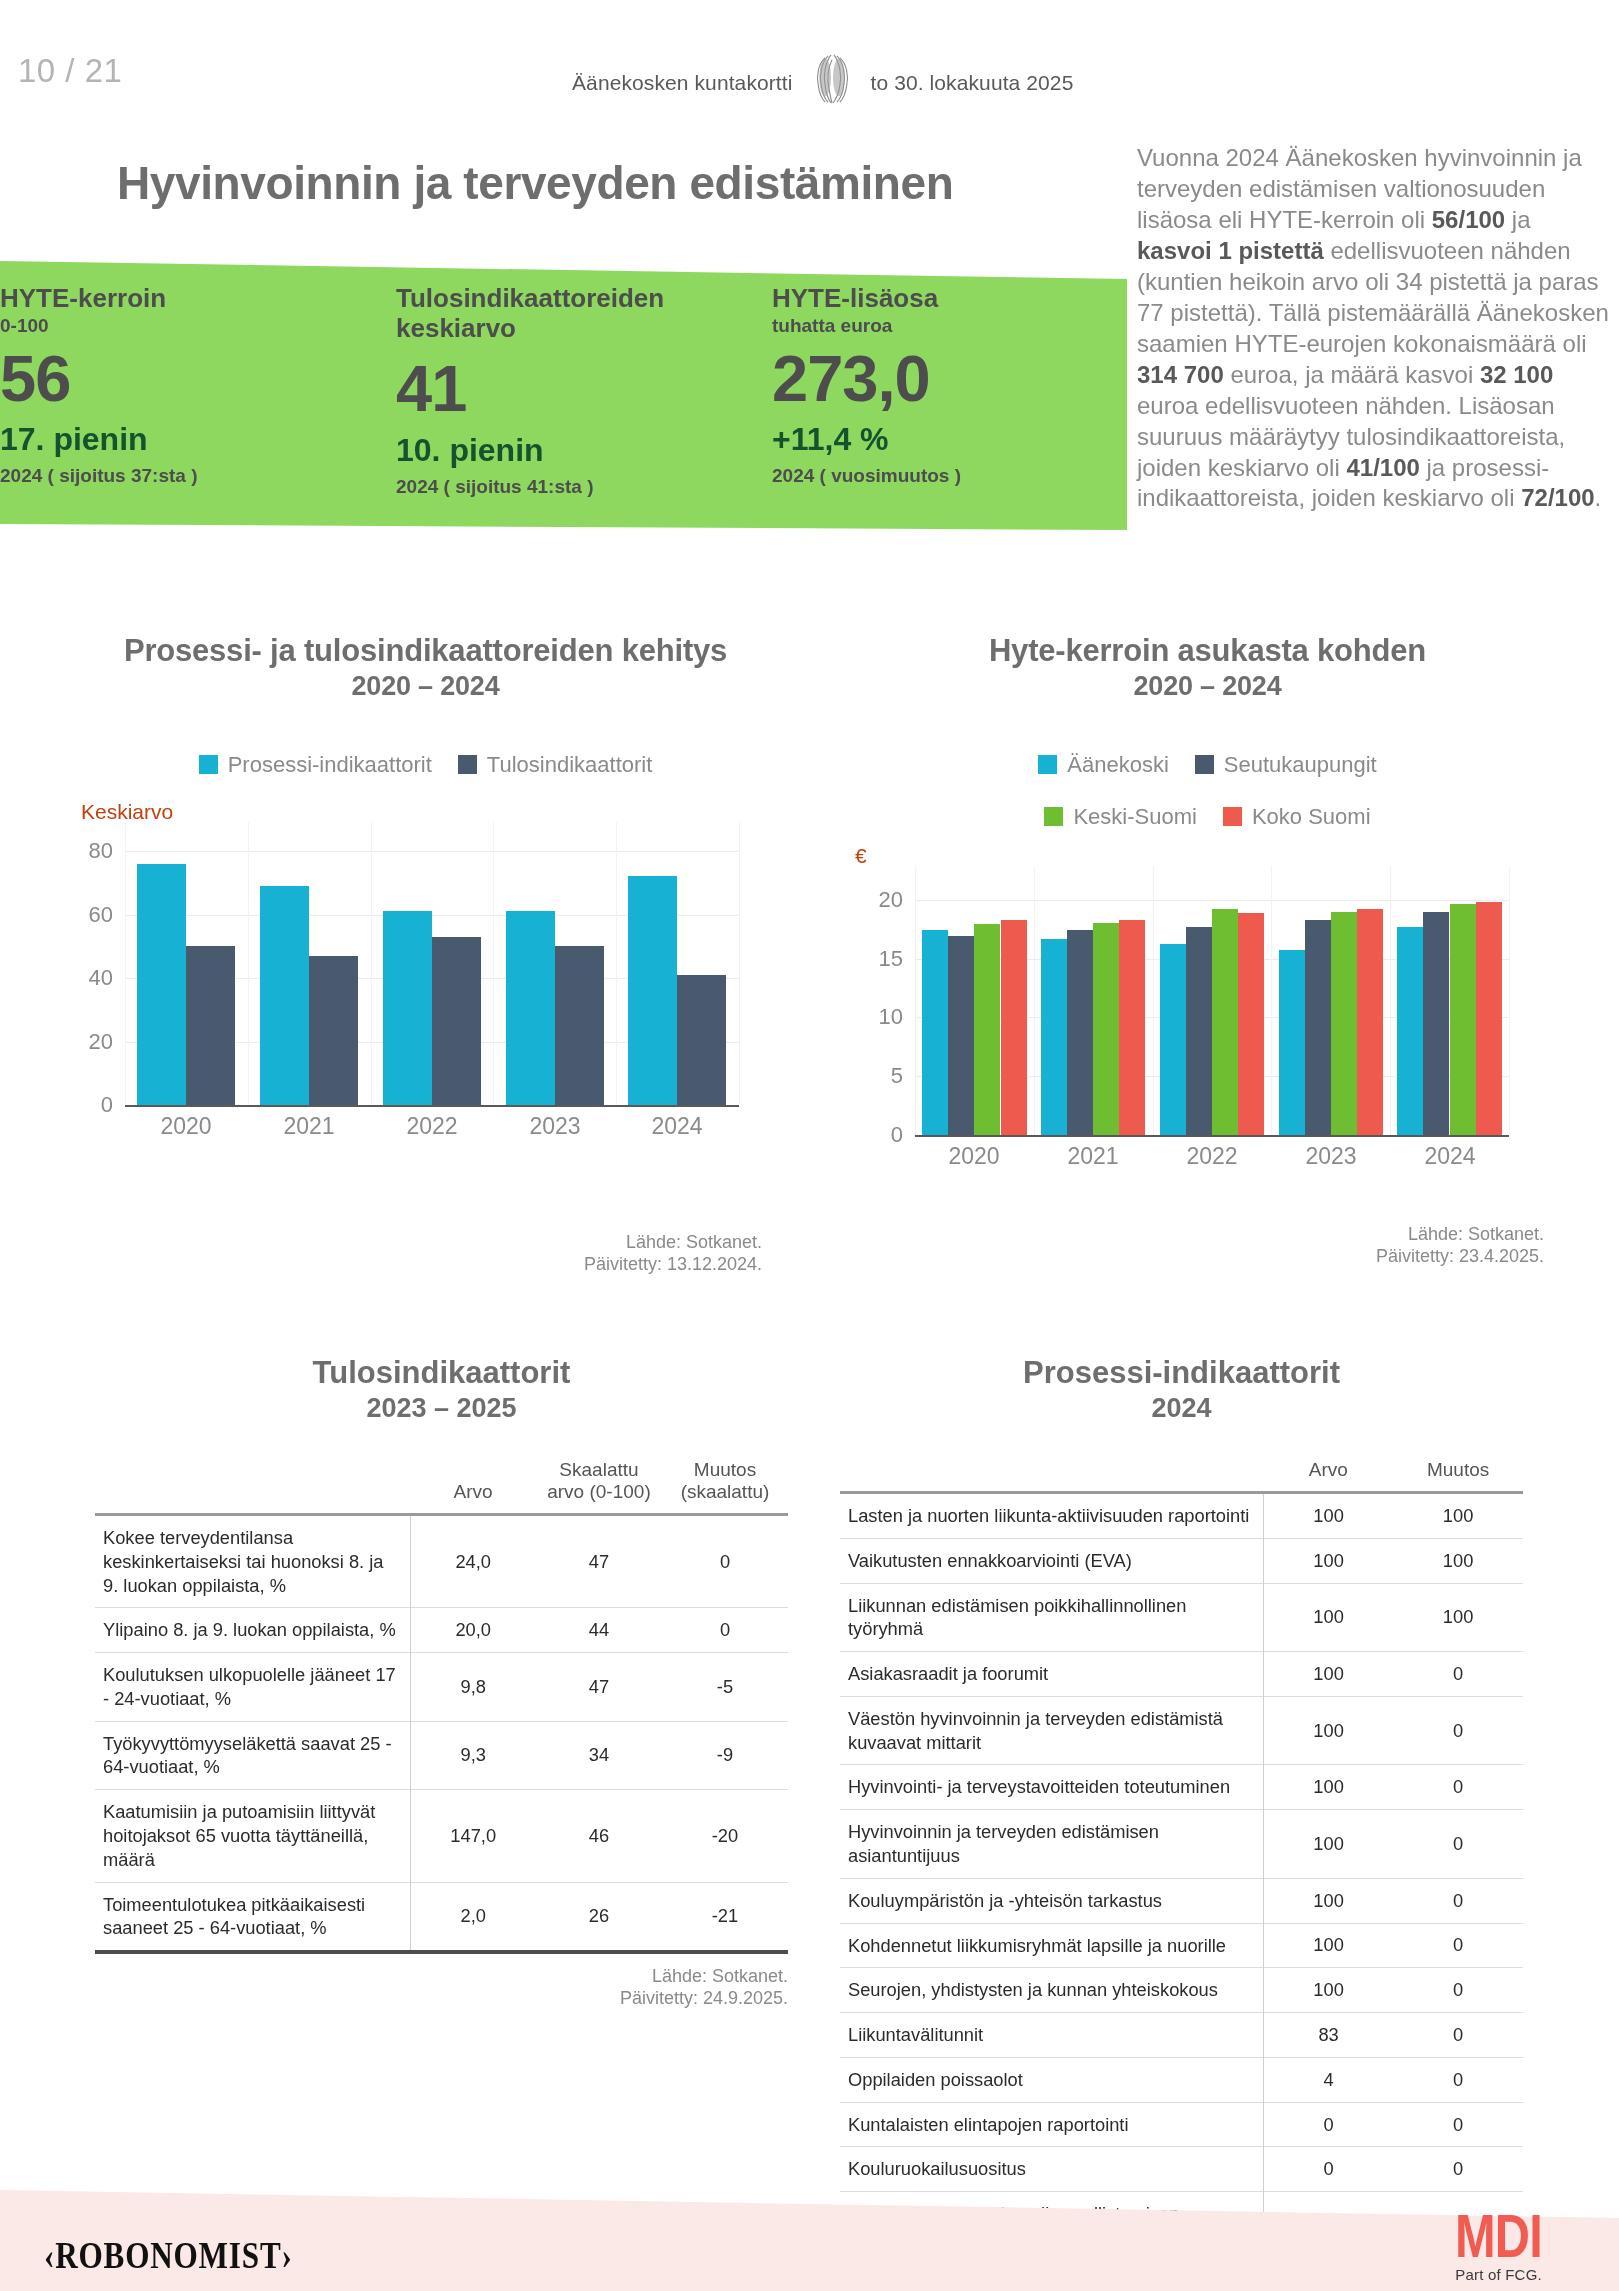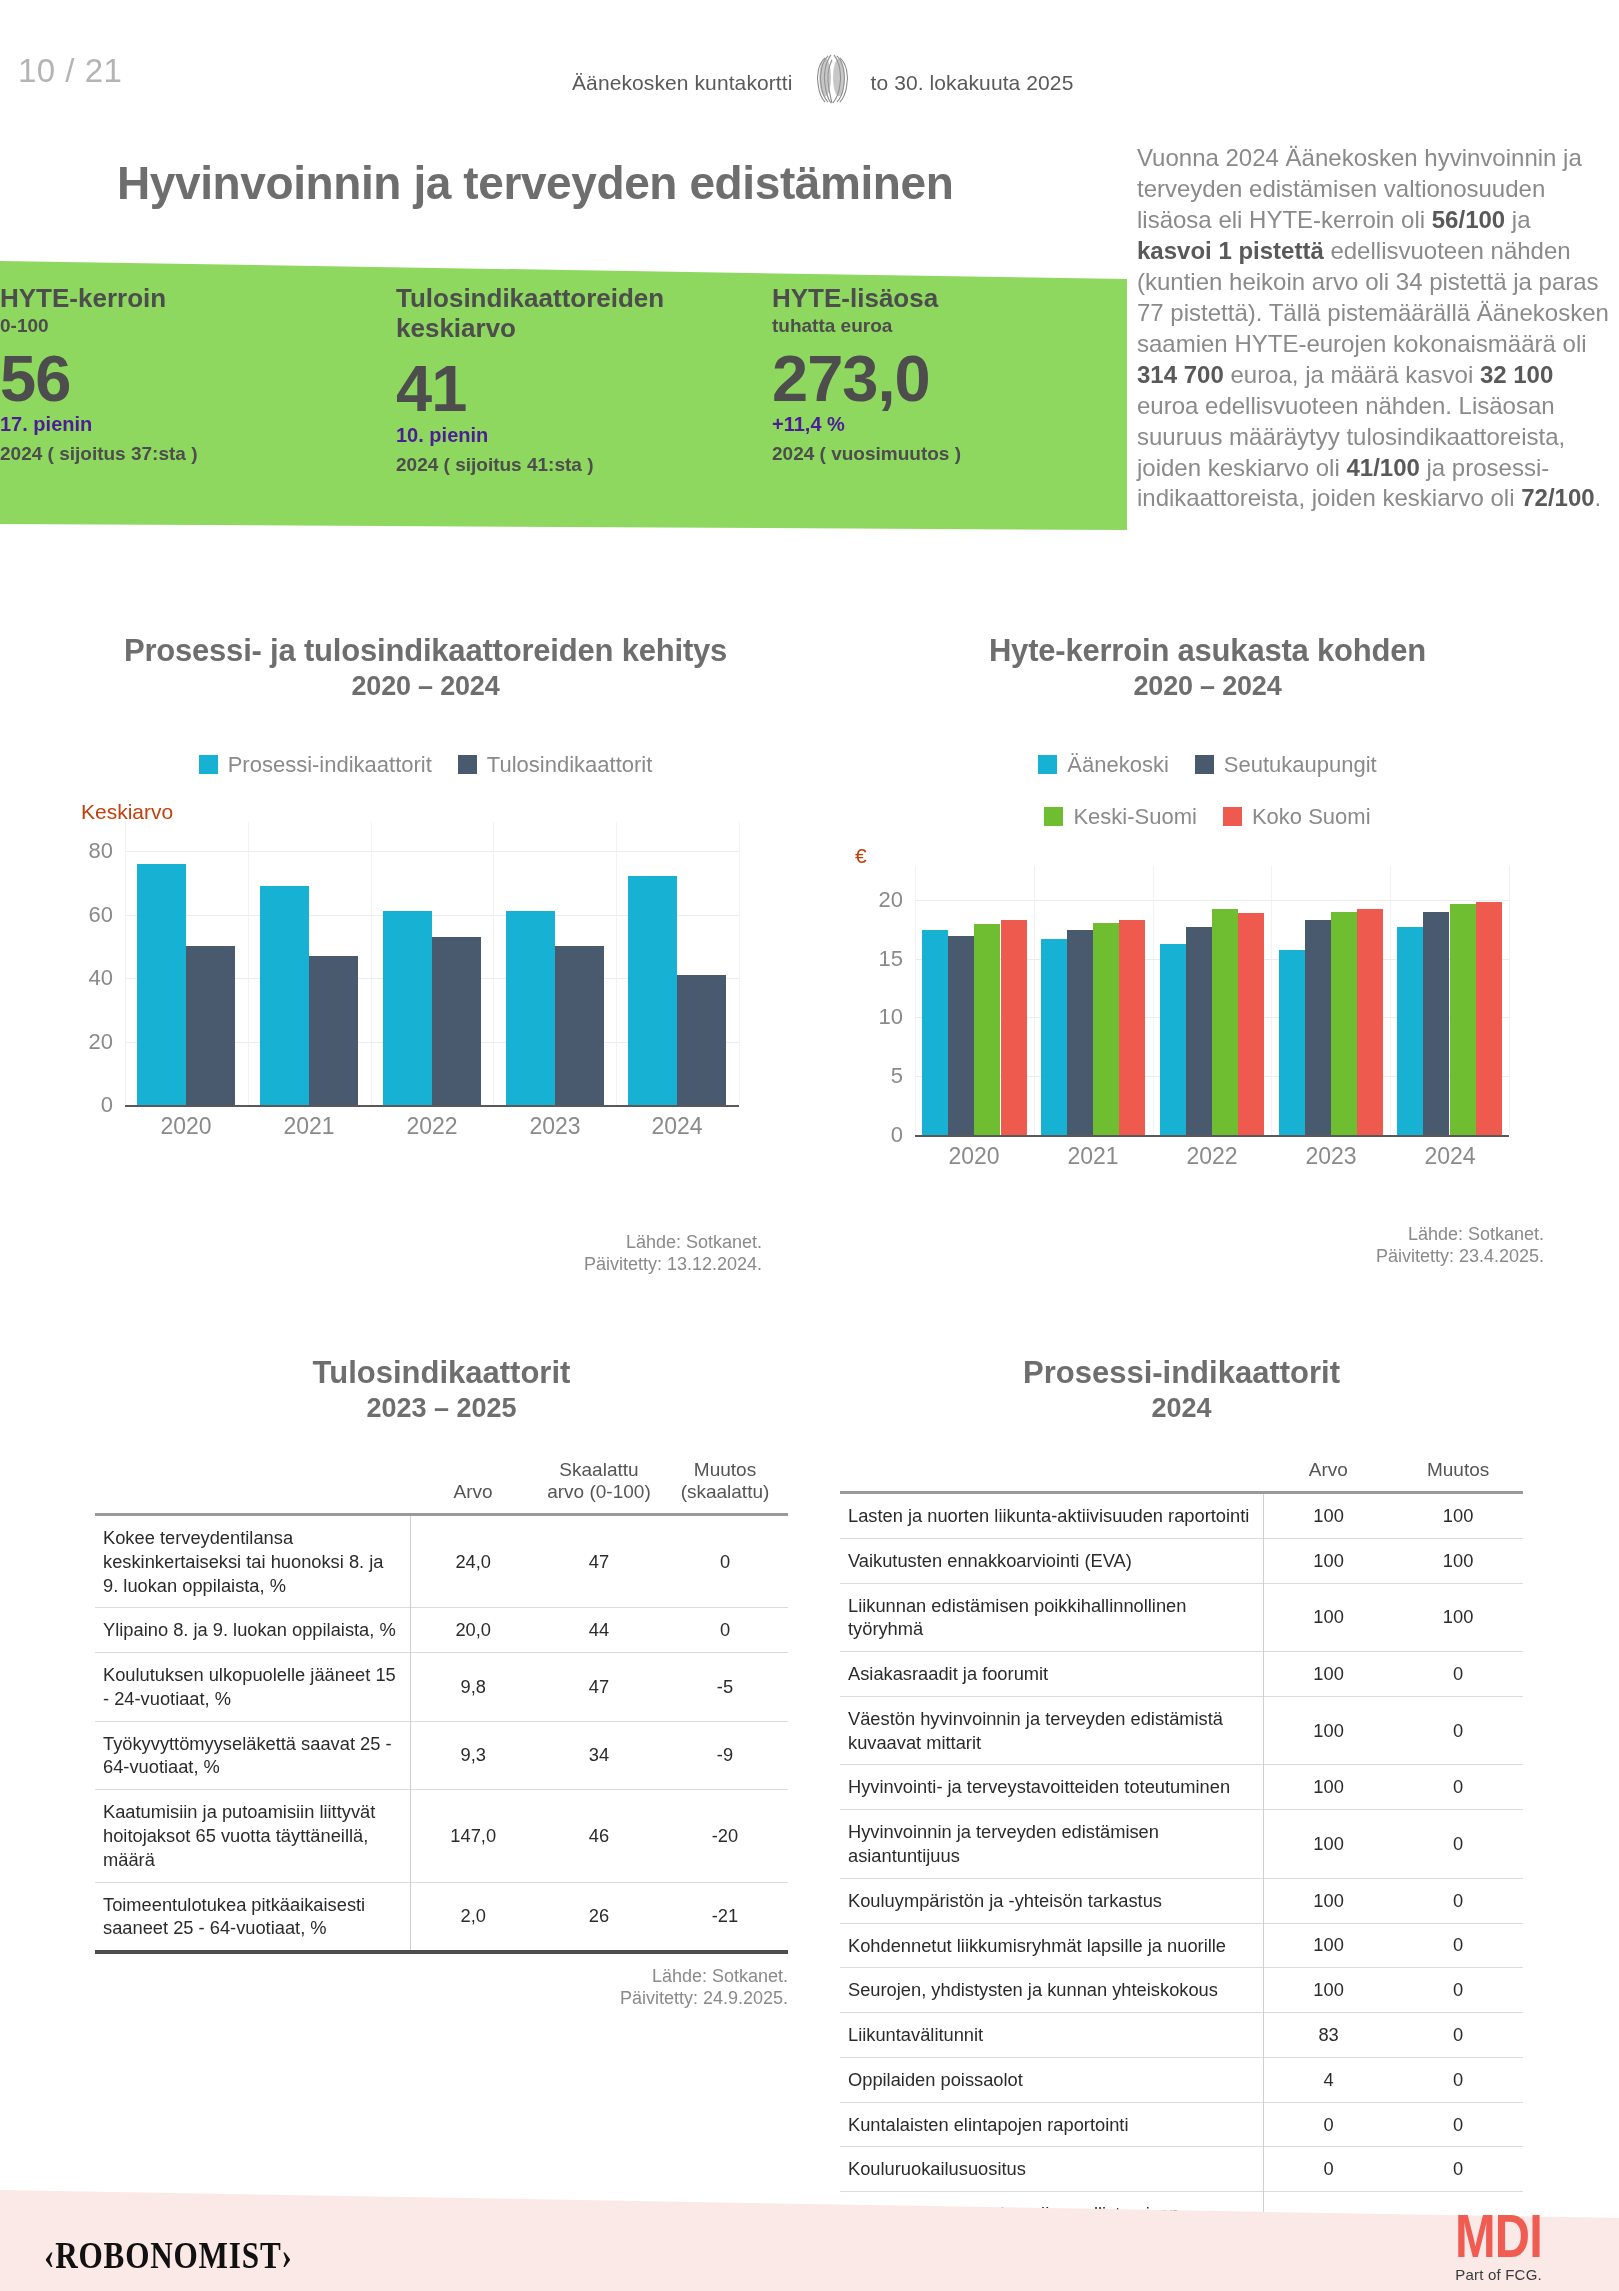--- a/index.html
+++ b/index.html
@@ -44,21 +44,21 @@
   }
   .kpi-col {
     flex: 1; text-align: left; padding-top: 10px;
   }
   .kpi-col.c1 { flex: 0 0 396px; }
   .kpi-col.c2 { flex: 0 0 376px; }
   .kpi-col.c3 { flex: 0 0 354px; }
   .kpi-title { font-size: 26px; font-weight: bold; color: #4d4d4d; line-height: 1.16; }
   .kpi-sub   { font-size: 19px; font-weight: bold; color: #4d4d4d; margin-top: 2px; }
   .kpi-value { font-size: 65px; font-weight: bold; color: #4d4d4d; line-height: 1.05; margin-top: 8px; letter-spacing: -1px; }
-  .kpi-rank  { font-size: 20px; font-weight: bold; color: #4c1d95; }
+  .kpi-rank  { font-size: 32px; font-weight: bold; color: #14532d; margin-top: 8px; }
   .kpi-note  { font-size: 19px; font-weight: bold; color: #4d4d4d; margin-top: 7px; }
 
   
   .body-text {
     position: absolute; left: 1137px; top: 143px; width: 473px;
     font-size: 24px; line-height: 1.29; color: #8a8a8a;
     text-align: left;
   }
   .body-text b { color: #595959; font-weight: bold; }
 
@@ -339,21 +339,21 @@
             <td class="t-num">47</td>
             <td class="t-num">0</td>
           </tr>
           <tr class="rowline">
             <td class="t-name">Ylipaino 8. ja 9. luokan oppilaista, %</td>
             <td class="t-num vline">20,0</td>
             <td class="t-num">44</td>
             <td class="t-num">0</td>
           </tr>
           <tr class="rowline">
-            <td class="t-name">Koulutuksen ulkopuolelle jääneet 15 - 24-vuotiaat, %</td>
+            <td class="t-name">Koulutuksen ulkopuolelle jääneet 17 - 24-vuotiaat, %</td>
             <td class="t-num vline">9,8</td>
             <td class="t-num">47</td>
             <td class="t-num">-5</td>
           </tr>
           <tr class="rowline">
             <td class="t-name">Työkyvyttömyyseläkettä saavat 25 - 64-vuotiaat, %</td>
             <td class="t-num vline">9,3</td>
             <td class="t-num">34</td>
             <td class="t-num">-9</td>
           </tr>

